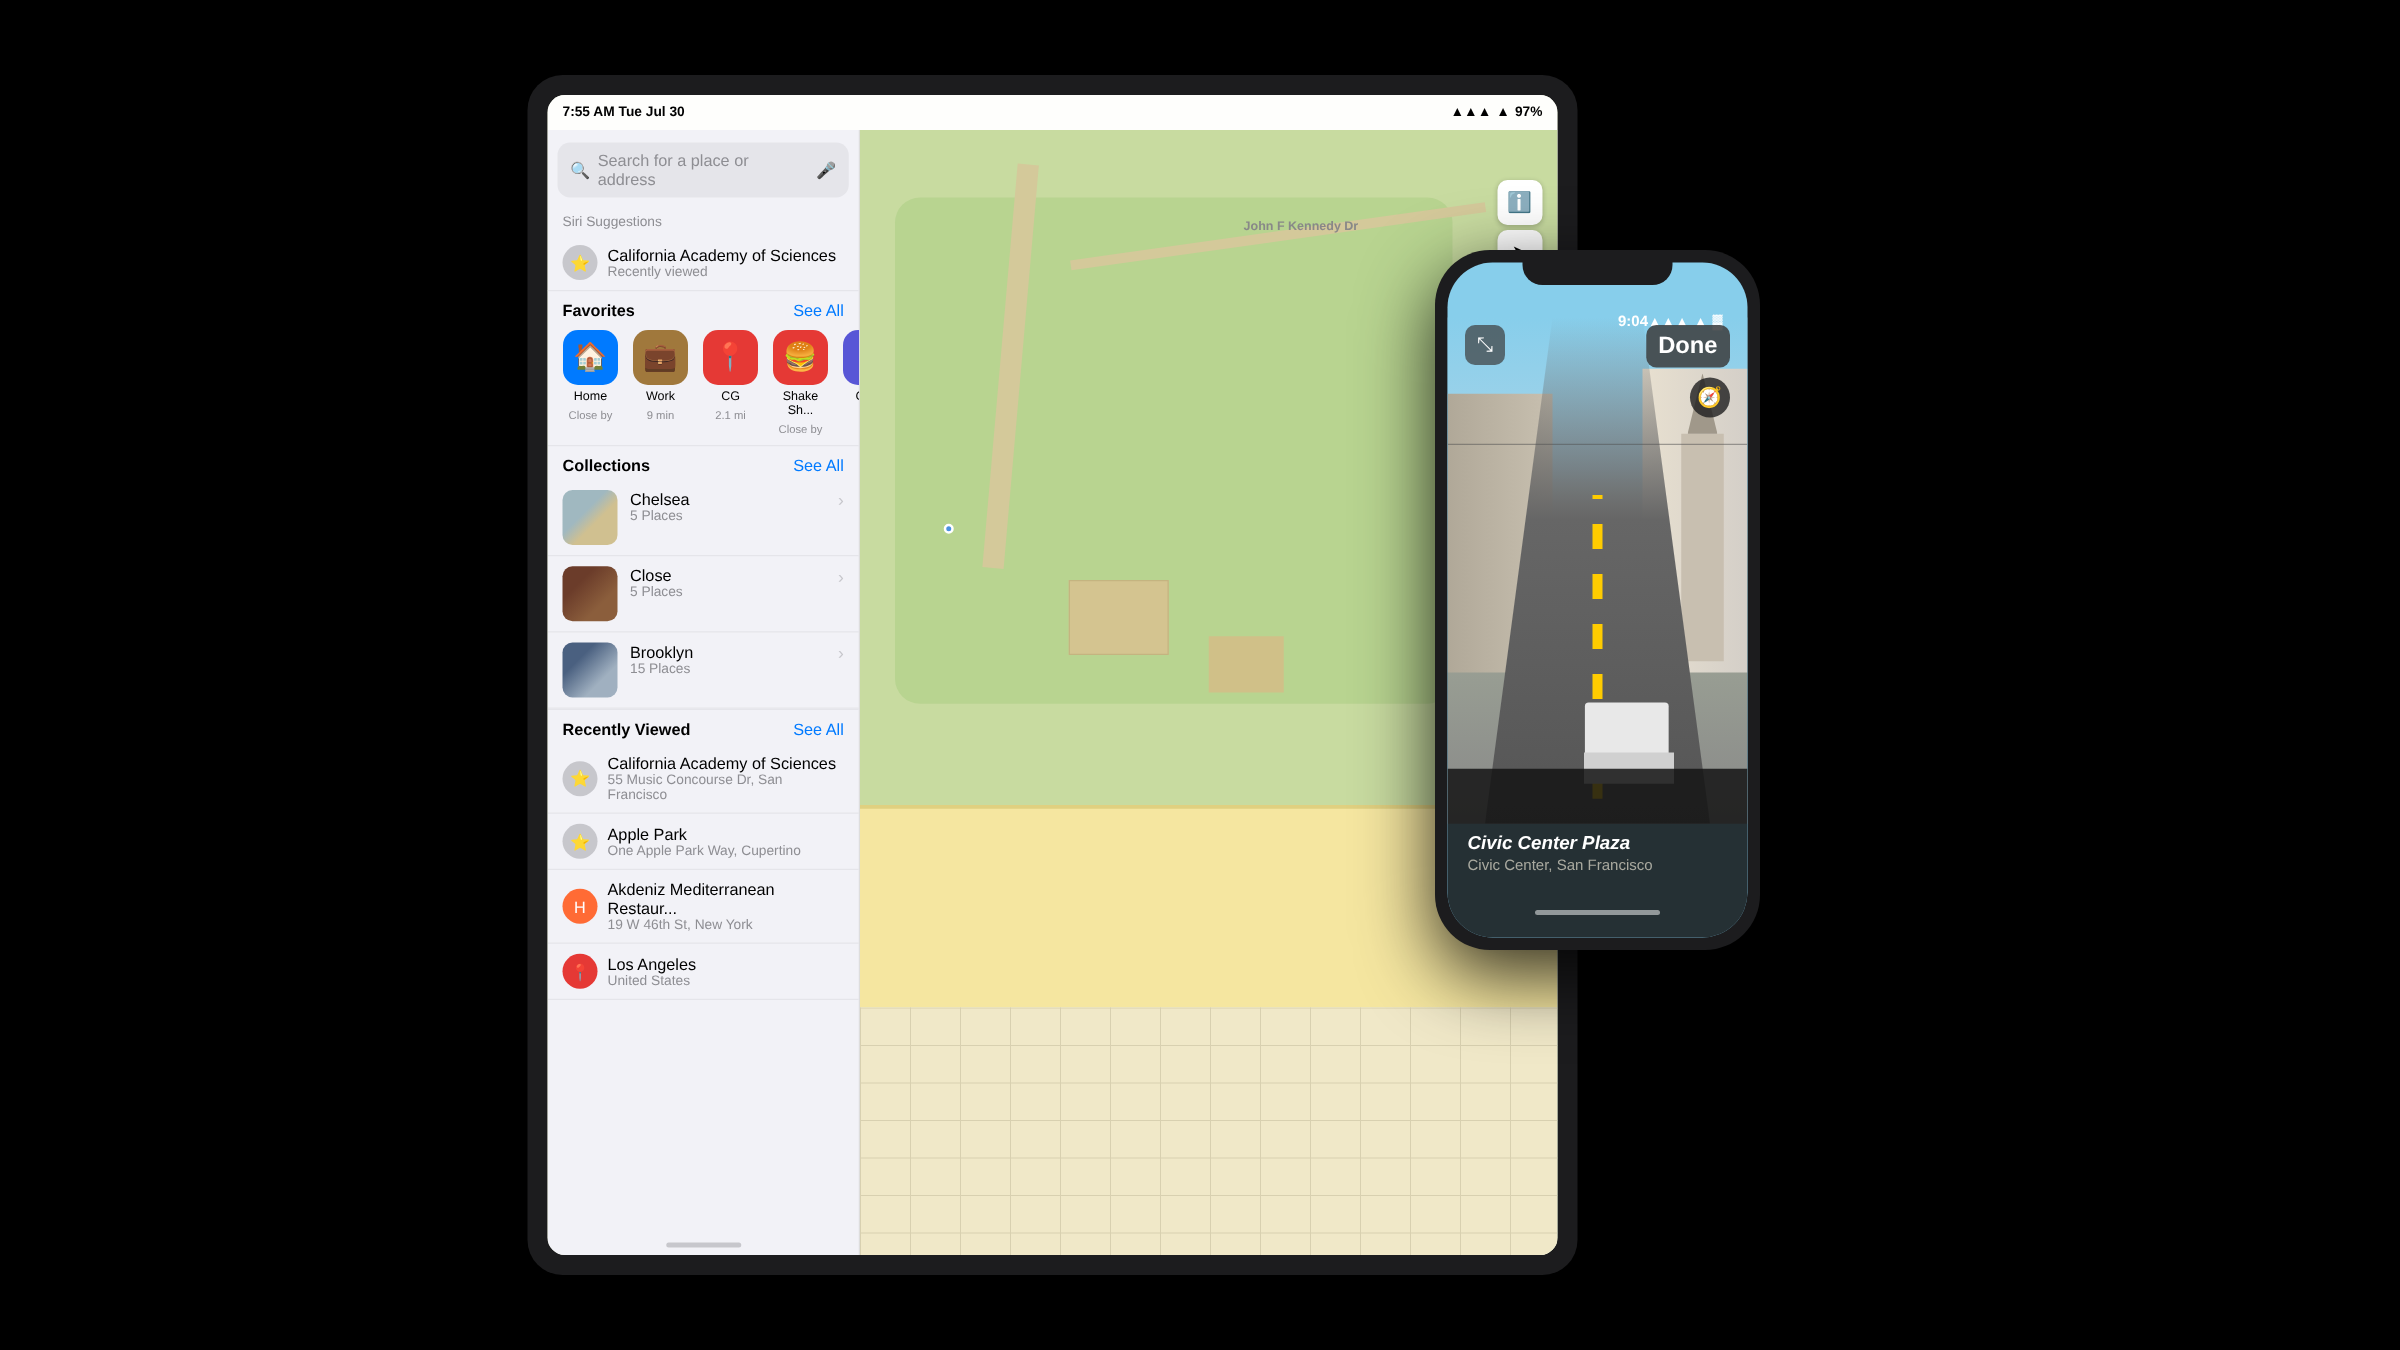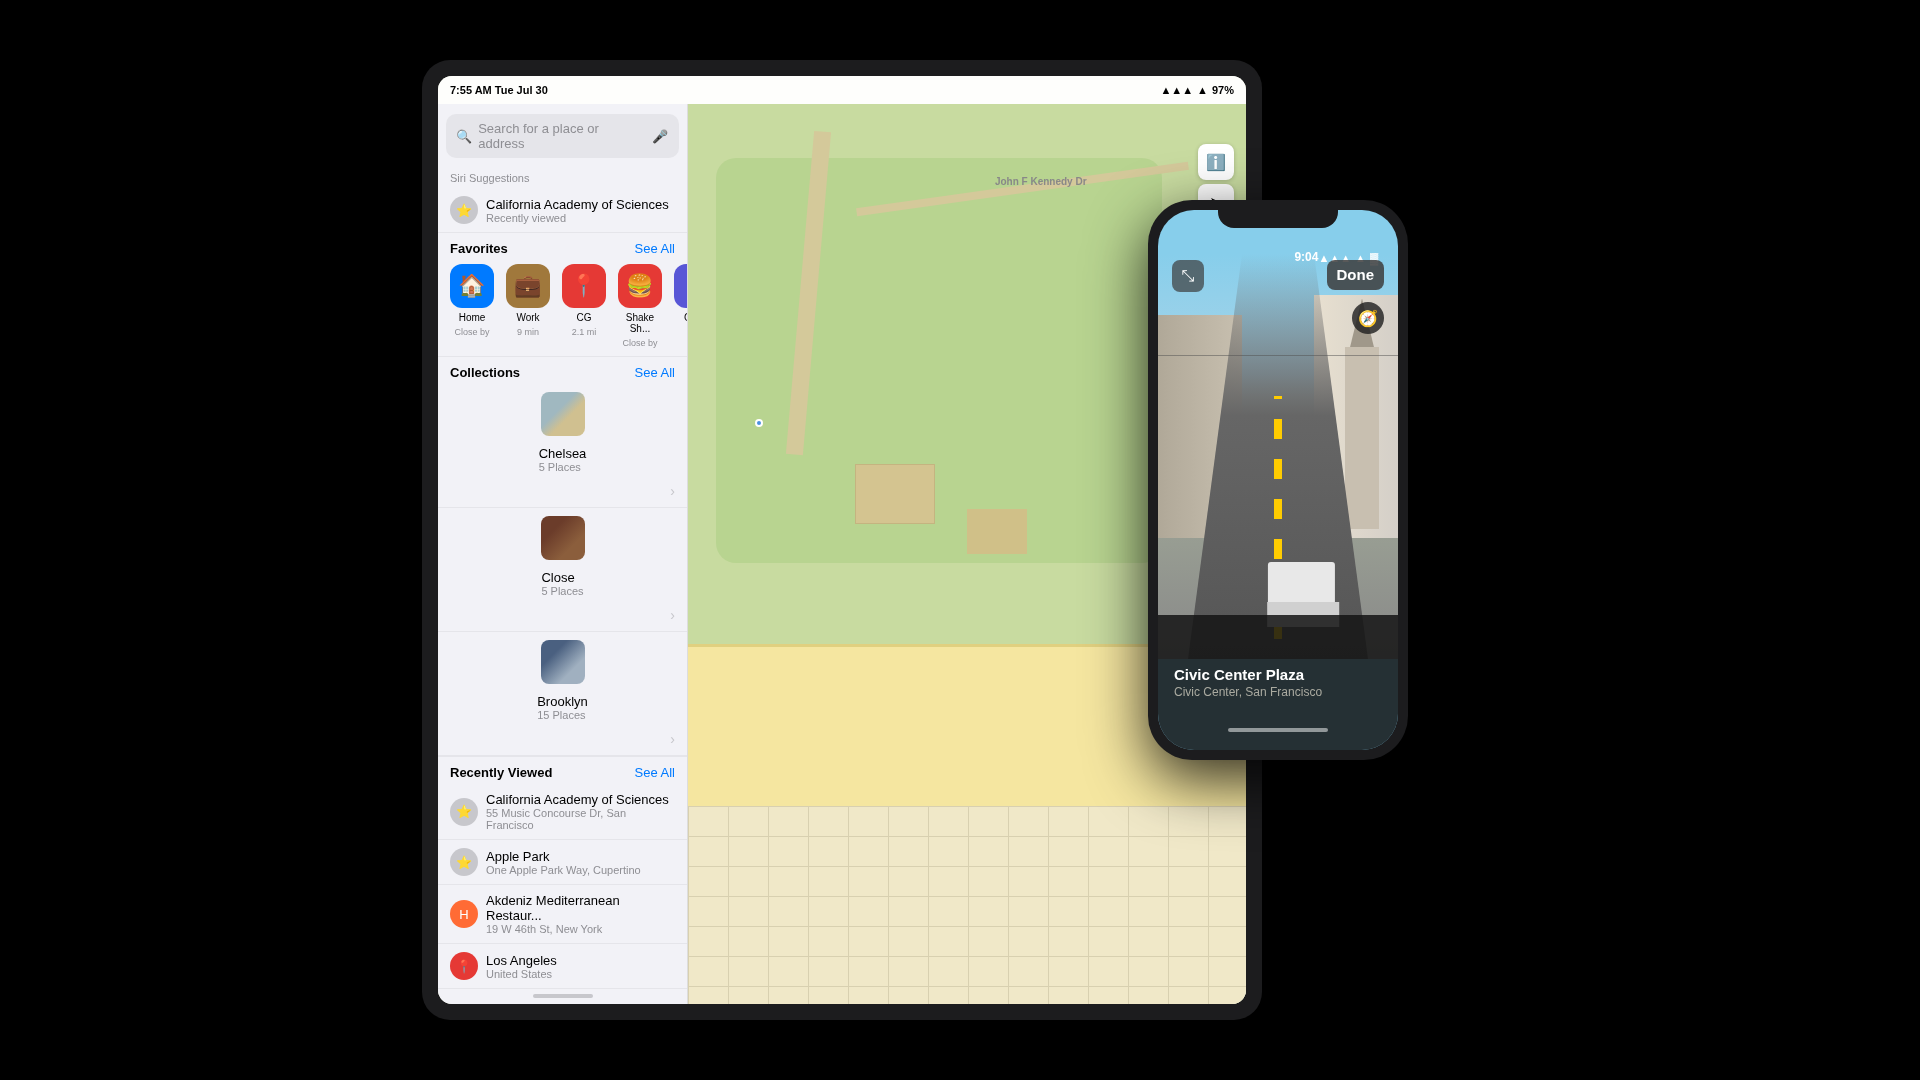--- a/index.html
+++ b/index.html
@@ -324,25 +324,23 @@
       border-top: 1px solid #e5e5ea;
     }
     .collections-title {
       font-size: 13px;
       font-weight: 600;
       color: #000;
     }
 
     .collection-item {
       display: flex;
-      align-items: center;
       padding: 8px 12px;
       gap: 10px;
       border-bottom: 1px solid #e5e5ea;
-      flex-direction: column;
     }
     .coll-thumb {
       width: 44px; height: 44px;
       border-radius: 8px;
       overflow: hidden;
       flex-shrink: 0;
       background: #c0b090;
     }
     .coll-thumb-chelsea {
       background: linear-gradient(135deg, #a0b8c0 40%, #d0c090 60%);
@@ -623,20 +621,21 @@
       background: rgba(20,20,20,0.85);
       display: flex;
       flex-direction: column;
       justify-content: center;
       padding: 12px 16px;
     }
     .location-name {
       font-size: 15px;
       font-weight: 600;
       color: white;
+      font-style: italic;
     }
     .location-sub {
       font-size: 12px;
       color: #aaaaa0;
       margin-top: 2px;
     }
 
     
     .iphone-home-indicator {
       position: absolute;
@@ -836,21 +835,21 @@
         <div class="street-wires">
           <div class="street-wire"></div>
         </div>
       </div>
 
       <div class="iphone-back-btn">
         <span style="color:white;font-size:16px;">⤡</span>
       </div>
 
       <div class="iphone-done-btn">
-        <span style="color:white;font-size:15px;font-weight:600;">Done</span>
+        <span style="color:white;font-size:19px;font-weight:600;">Done</span>
       </div>
 
       <div class="iphone-compass">
         <span style="color:#e53935;font-size:16px;">🧭</span>
       </div>
 
       <div class="iphone-location-label">
         <div class="location-name">Civic Center Plaza</div>
         <div class="location-sub">Civic Center, San Francisco</div>
       </div>

